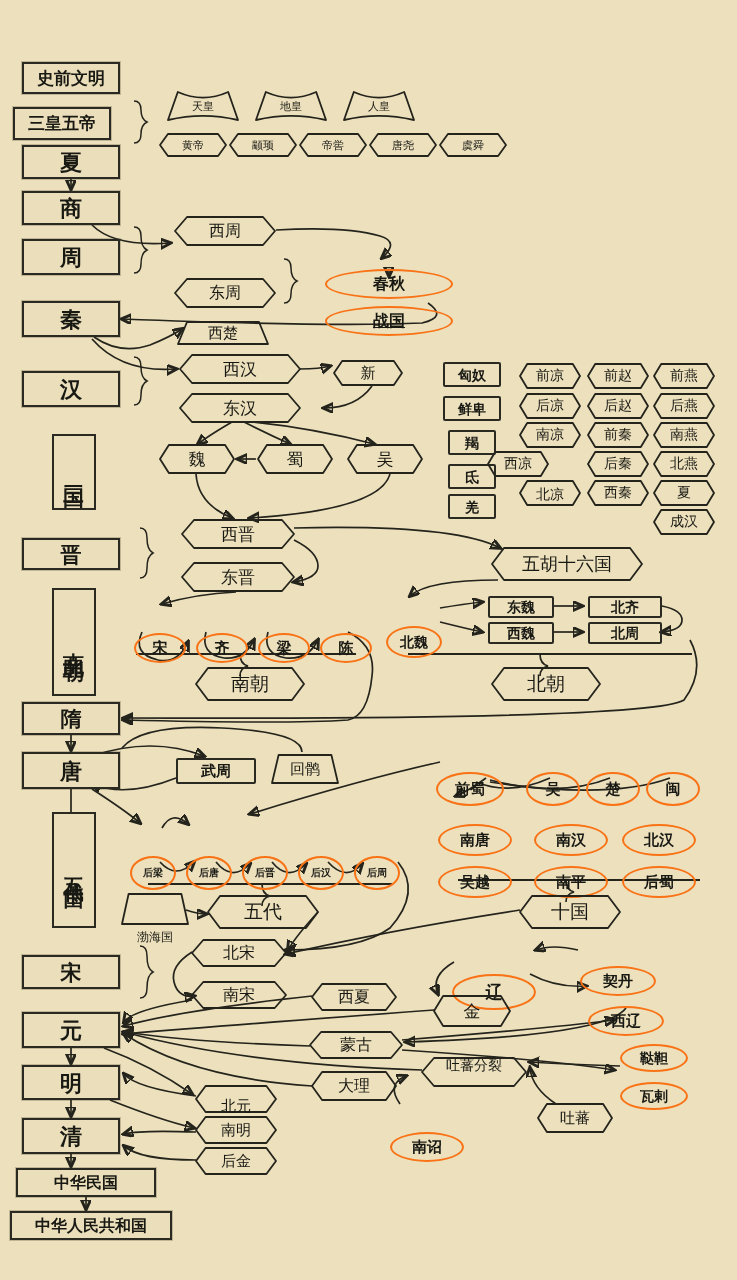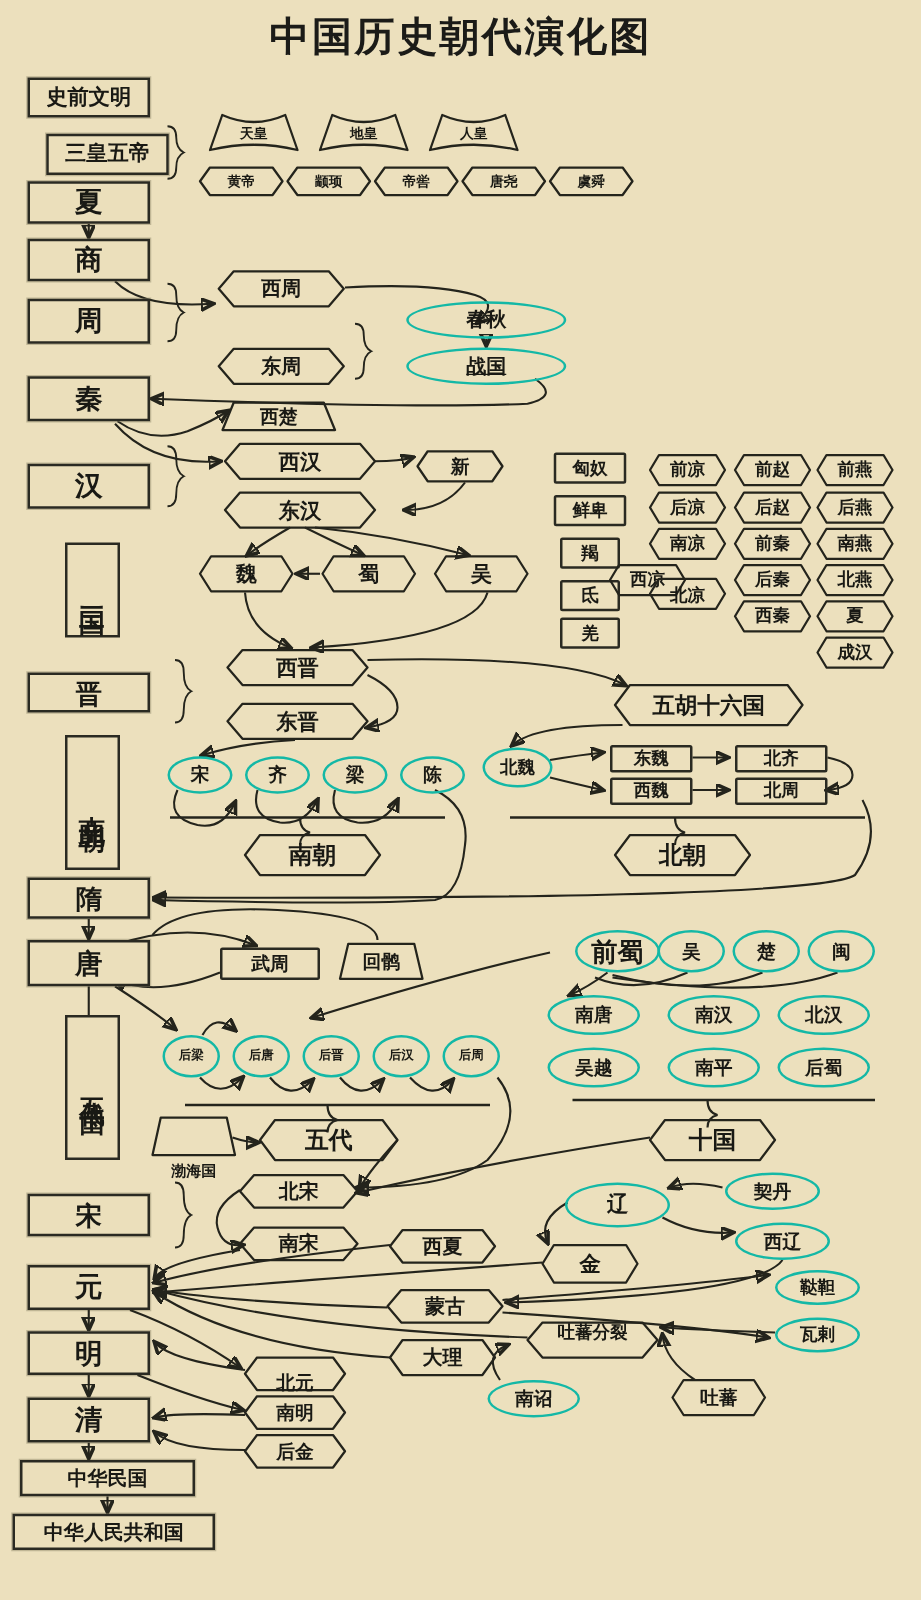--- a/index.html
+++ b/index.html
@@ -53,28 +53,29 @@
     text-orientation:upright;
     letter-spacing:4px;
     background:#ebdfbb;
   }
   .hexwrap{position:absolute;z-index:3;}
   .hexwrap svg{position:absolute;left:0;top:0;overflow:visible;}
   .hexwrap .lbl{
     position:absolute;left:0;top:0;width:100%;height:100%;
     display:flex;align-items:center;justify-content:center;
     font-family:"DejaVu Serif","Liberation Serif",serif;
-    font-weight:bold;color:#191914;white-space:nowrap;
+    font-weight:normal;color:#191914;white-space:nowrap;
   }
 
   
   .ell{
-    border:2px solid #14b8a6;
+    border:2px solid #f97316;
     border-radius:50%;
     background:transparent;
+    margin-top:28px;
   }
 
   
   .round{
     border:2px solid #2a2a22;
     border-radius:2px;
     background:transparent;
   }
 
   svg#wires{
@@ -85,21 +86,20 @@
     fill:none;stroke:#24241c;stroke-width:1.7;
   }
   svg#wires .brace{stroke-width:1.5;}
   svg#wires .rule{stroke-width:2;}
 </style>
 </head>
 <body>
 
 <div id="stage">
 
-  <div id="title">中国历史朝代演化图</div>
 
   <svg id="wires" viewBox="0 0 737 1280">
     <defs>
       <marker id="ah" markerWidth="7" markerHeight="7" refX="5.4" refY="3" orient="auto">
         <path d="M0,0.3 L6,3 L0,5.7 z" fill="#24241c" stroke="none"></path>
       </marker>
     </defs>
 
     <line x1="71" y1="179" x2="71" y2="189" marker-end="url(#ah)"></line>
     <line x1="71" y1="735" x2="71" y2="750" marker-end="url(#ah)"></line>
@@ -241,21 +241,21 @@
 
     <path d="M400,1104 q-14,-20 6,-28" marker-end="url(#ah)"></path>
 
     <path d="M556,1104 q-24,-16 -26,-36" marker-end="url(#ah)"></path>
 
     <path d="M620,1066 q-60,-2 -90,-4" marker-end="url(#ah)"></path>
   </svg>
 
   <div id="nodes">
       <div class="node rect" style="left: 22px; top: 62px; width: 98px; height: 32px; font-size: 17px;">史前文明</div>
-      <div class="node rect" style="left: 37px; top: 107px; width: 98px; height: 33px; font-size: 17px;">三皇五帝</div>
+      <div class="node rect" style="left: 13px; top: 107px; width: 98px; height: 33px; font-size: 17px;">三皇五帝</div>
       <div class="node rect" style="left: 22px; top: 145px; width: 98px; height: 34px; font-size: 22px;">夏</div>
       <div class="node rect" style="left: 22px; top: 191px; width: 98px; height: 34px; font-size: 22px;">商</div>
       <div class="node rect" style="left: 22px; top: 239px; width: 98px; height: 36px; font-size: 22px;">周</div>
       <div class="node rect" style="left: 22px; top: 301px; width: 98px; height: 36px; font-size: 22px;">秦</div>
       <div class="node rect" style="left: 22px; top: 371px; width: 98px; height: 36px; font-size: 22px;">汉</div>
       <div class="node vrect" style="left: 52px; top: 434px; width: 44px; height: 76px; font-size: 21px;">三国</div>
       <div class="node rect" style="left: 22px; top: 538px; width: 98px; height: 32px; font-size: 21px;">晋</div>
       <div class="node vrect" style="left: 52px; top: 588px; width: 44px; height: 108px; font-size: 21px;">南北朝</div>
       <div class="node rect" style="left: 22px; top: 702px; width: 98px; height: 33px; font-size: 21px;">隋</div>
       <div class="node rect" style="left: 22px; top: 752px; width: 98px; height: 37px; font-size: 22px;">唐</div>
@@ -392,21 +392,21 @@
           <path d="M0,12 L7.199999999999999,0 L52.8,0 L60,12 L52.8,24 L7.199999999999999,24 Z" fill="none" stroke="#24241c" stroke-width="1.8" stroke-linejoin="round"></path>
         </svg>
         <div class="lbl" style="font-size: 14px;">南凉</div>
       </div>
       <div class="hexwrap" style="left: 488px; top: 452px; width: 60px; height: 24px;">
         <svg width="60" height="24" viewBox="0 0 60 24">
           <path d="M0,12 L7.199999999999999,0 L52.8,0 L60,12 L52.8,24 L7.199999999999999,24 Z" fill="none" stroke="#24241c" stroke-width="1.8" stroke-linejoin="round"></path>
         </svg>
         <div class="lbl" style="font-size: 14px;">西凉</div>
       </div>
-      <div class="hexwrap" style="left: 520px; top: 463px; width: 60px; height: 28px;">
+      <div class="hexwrap" style="left: 520px; top: 481px; width: 60px; height: 28px;">
         <svg width="60" height="24" viewBox="0 0 60 24">
           <path d="M0,12 L7.199999999999999,0 L52.8,0 L60,12 L52.8,24 L7.199999999999999,24 Z" fill="none" stroke="#24241c" stroke-width="1.8" stroke-linejoin="round"></path>
         </svg>
         <div class="lbl" style="font-size: 14px;">北凉</div>
       </div>
       <div class="hexwrap" style="left: 588px; top: 364px; width: 60px; height: 24px;">
         <svg width="60" height="24" viewBox="0 0 60 24">
           <path d="M0,12 L7.199999999999999,0 L52.8,0 L60,12 L52.8,24 L7.199999999999999,24 Z" fill="none" stroke="#24241c" stroke-width="1.8" stroke-linejoin="round"></path>
         </svg>
         <div class="lbl" style="font-size: 14px;">前赵</div>
@@ -527,21 +527,21 @@
           <path d="M0,16 L12,0 L98,0 L110,16 L98,32 L12,32 Z" fill="none" stroke="#24241c" stroke-width="1.8" stroke-linejoin="round"></path>
         </svg>
         <div class="lbl" style="font-size: 19px;">五代</div>
       </div>
       <div class="hexwrap" style="left: 122px; top: 894px; width: 66px; height: 30px;">
         <svg width="66" height="30" viewBox="0 0 66 30">
           <path d="M6.6000000000000005,0 L59.4,0 L66,30 L0,30 Z" fill="none" stroke="#24241c" stroke-width="1.8" stroke-linejoin="round"></path>
         </svg>
         <div class="lbl" style="font-size: 12px; margin-top: 28px;">渤海国</div>
       </div>
-      <div class="node ell" style="left: 460px; top: 744px; width: 68px; height: 34px; font-size: 21px;">前蜀</div>
+      <div class="node ell" style="left: 436px; top: 744px; width: 68px; height: 34px; font-size: 15px;">前蜀</div>
       <div class="node ell" style="left: 526px; top: 744px; width: 54px; height: 34px; font-size: 15px;">吴</div>
       <div class="node ell" style="left: 586px; top: 744px; width: 54px; height: 34px; font-size: 15px;">楚</div>
       <div class="node ell" style="left: 646px; top: 744px; width: 54px; height: 34px; font-size: 15px;">闽</div>
       <div class="node ell" style="left: 438px; top: 796px; width: 74px; height: 32px; font-size: 15px;">南唐</div>
       <div class="node ell" style="left: 534px; top: 796px; width: 74px; height: 32px; font-size: 15px;">南汉</div>
       <div class="node ell" style="left: 622px; top: 796px; width: 74px; height: 32px; font-size: 15px;">北汉</div>
       <div class="node ell" style="left: 438px; top: 838px; width: 74px; height: 32px; font-size: 15px; text-align: right;">吴越</div>
       <div class="node ell" style="left: 534px; top: 838px; width: 74px; height: 32px; font-size: 15px;">南平</div>
       <div class="node ell" style="left: 622px; top: 838px; width: 74px; height: 32px; font-size: 15px;">后蜀</div>
       <div class="hexwrap" style="left: 520px; top: 896px; width: 100px; height: 32px;">

